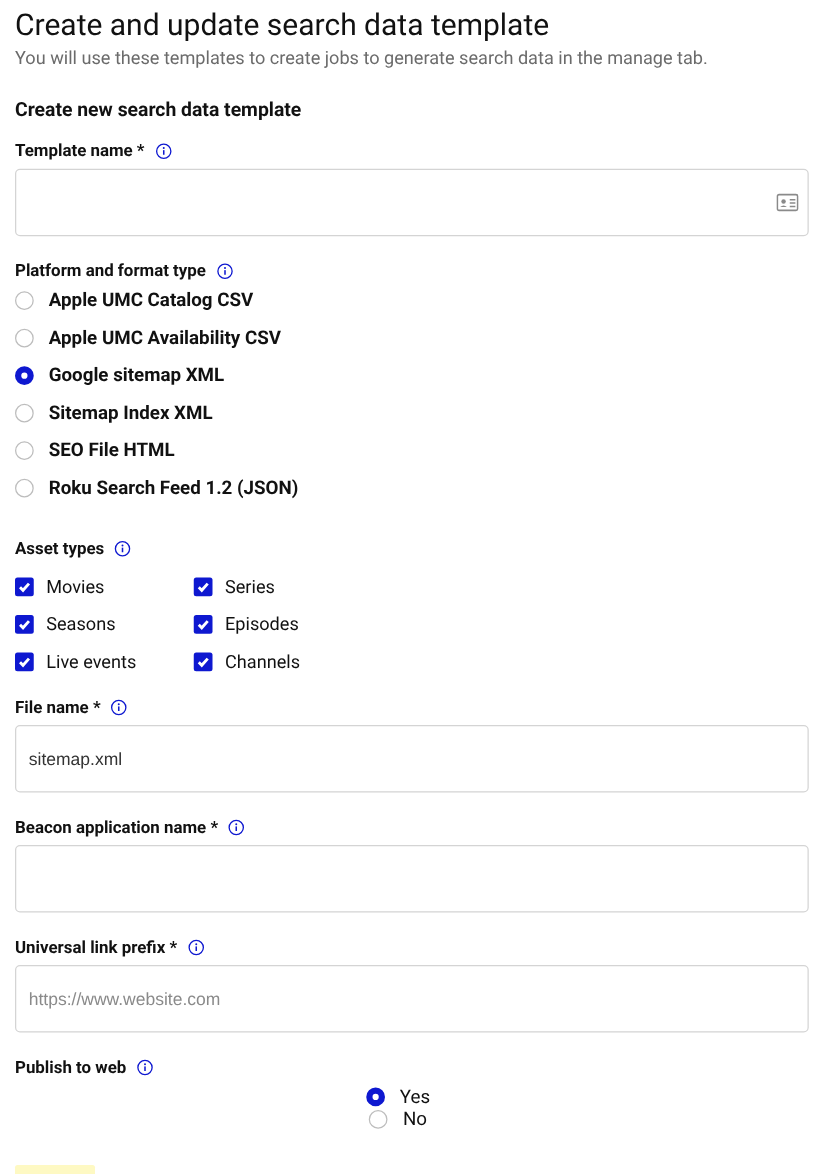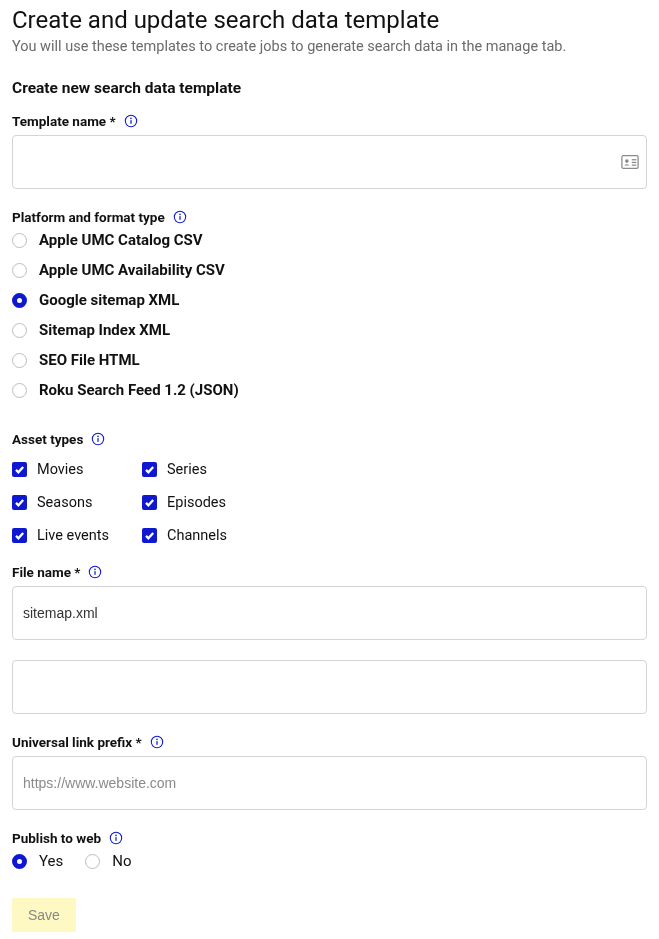--- a/index.html
+++ b/index.html
@@ -109,32 +109,34 @@
     .radio-checked {
       border: 5px solid #0e18d0;
       background: #ffffff;
     }
     .radio-label {
       font-size: 15px;
       color: #111;
     }
     .radio-inline-group {
       display: flex;
+      flex-direction: column;
       align-items: center;
     }
     .radio-inline-group .radio-row {
       margin-bottom: 0;
       margin-right: 22px;
     }
     .checkbox-grid {
       display: grid;
       grid-template-columns: 130px 150px;
       row-gap: 16px;
       column-gap: 0px;
       margin-top: 14px;
+      gap: 13px;
     }
     .checkbox-row {
       display: flex;
       align-items: center;
       cursor: pointer;
     }
     .checkbox {
       width: 15px;
       height: 15px;
       background: #0e18d0;
@@ -319,20 +321,30 @@
           <rect x="7.3" y="7" width="1.4" height="4.2" fill="#0e18d0"></rect>
           <circle cx="8" cy="5" r="0.9" fill="#0e18d0"></circle>
         </svg>
     </span>
   </div>
   <input type="text" class="text-input" value="sitemap.xml" style="">
 </div>
 
 
 <div class="field">
+  <div class="field-label-row">
+    <span class="field-label">Beacon application name *</span>
+    <span class="info-icon">
+      <svg viewBox="0 0 16 16">
+          <circle cx="8" cy="8" r="6.5" fill="none" stroke="#0e18d0" stroke-width="1.2"></circle>
+          <rect x="7.3" y="7" width="1.4" height="4.2" fill="#0e18d0"></rect>
+          <circle cx="8" cy="5" r="0.9" fill="#0e18d0"></circle>
+        </svg>
+    </span>
+  </div>
   <input type="text" class="text-input" value="" style="">
 </div>
 
 
 <div class="field">
   <div class="field-label-row">
     <span class="field-label">Universal link prefix *</span>
     <span class="info-icon">
       <svg viewBox="0 0 16 16">
           <circle cx="8" cy="8" r="6.5" fill="none" stroke="#0e18d0" stroke-width="1.2"></circle>

